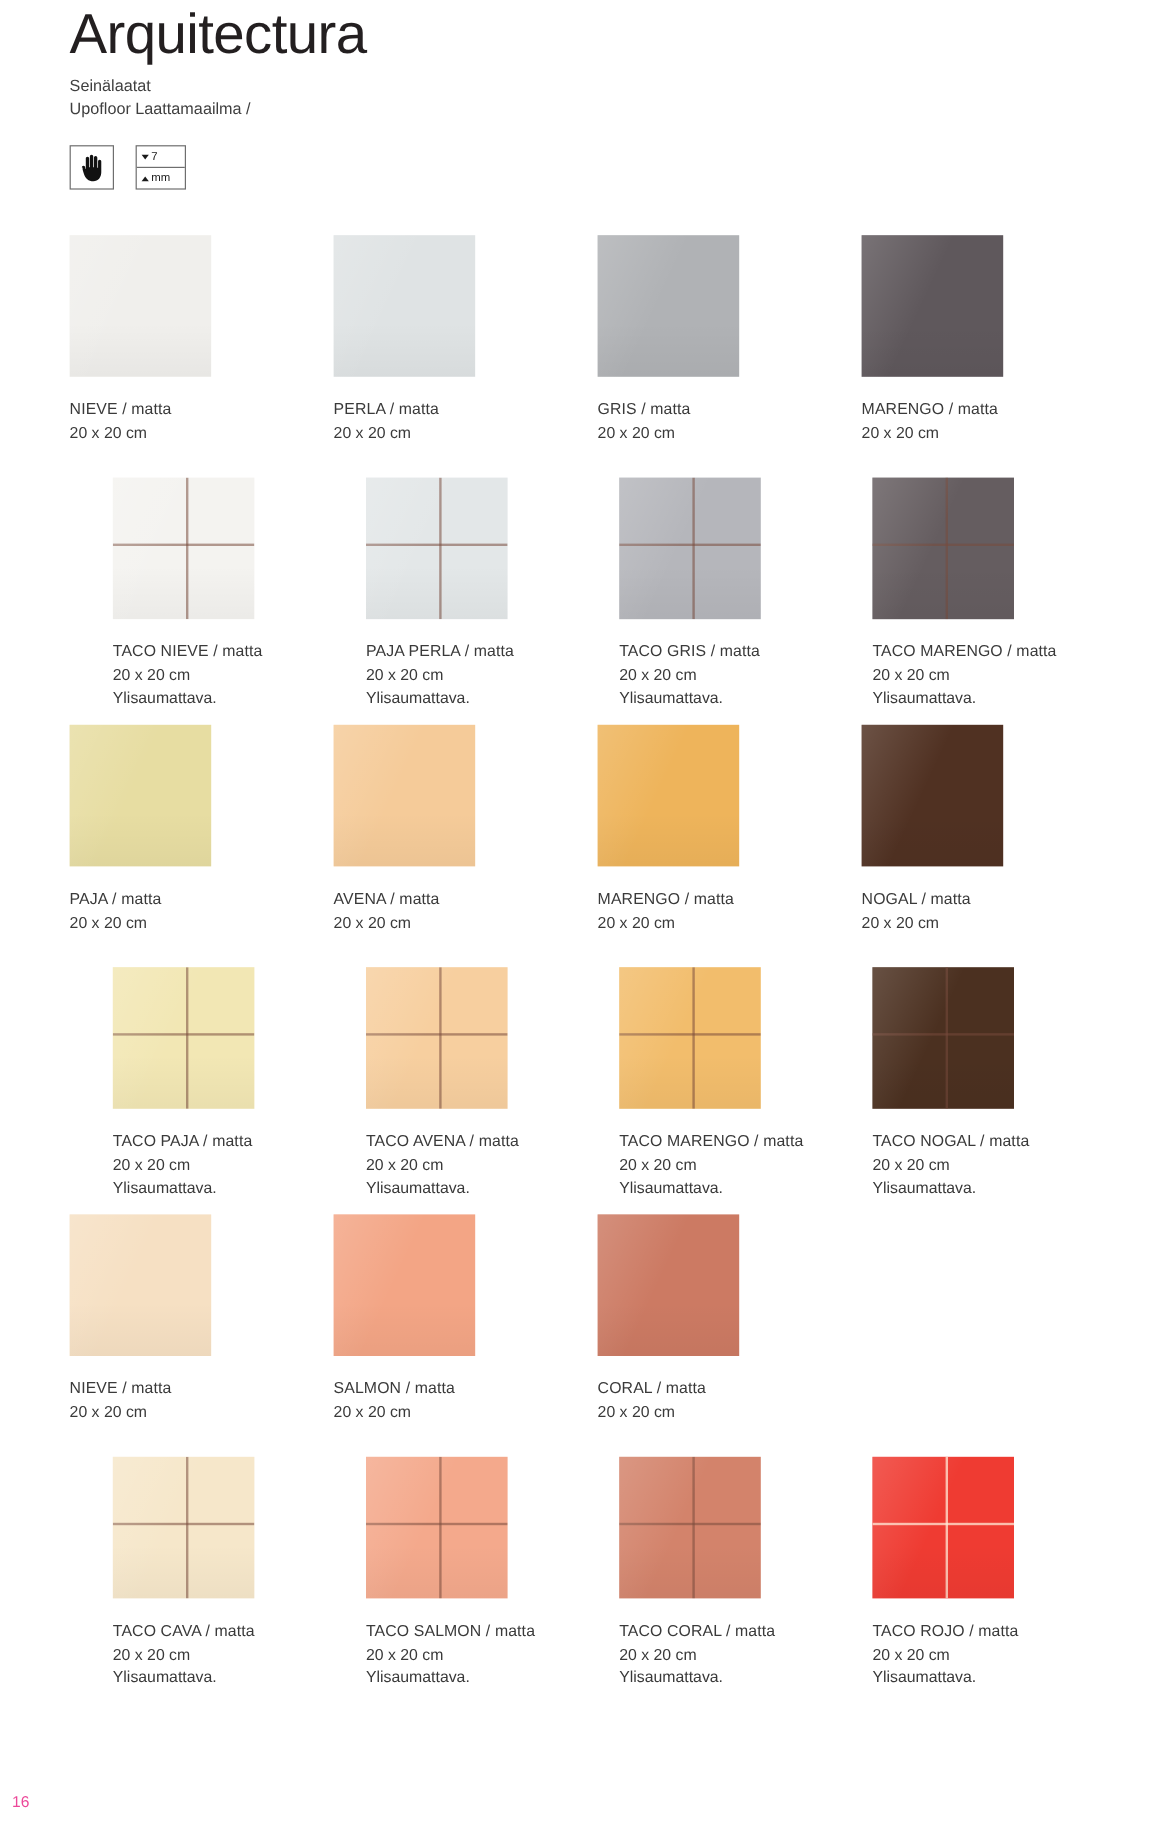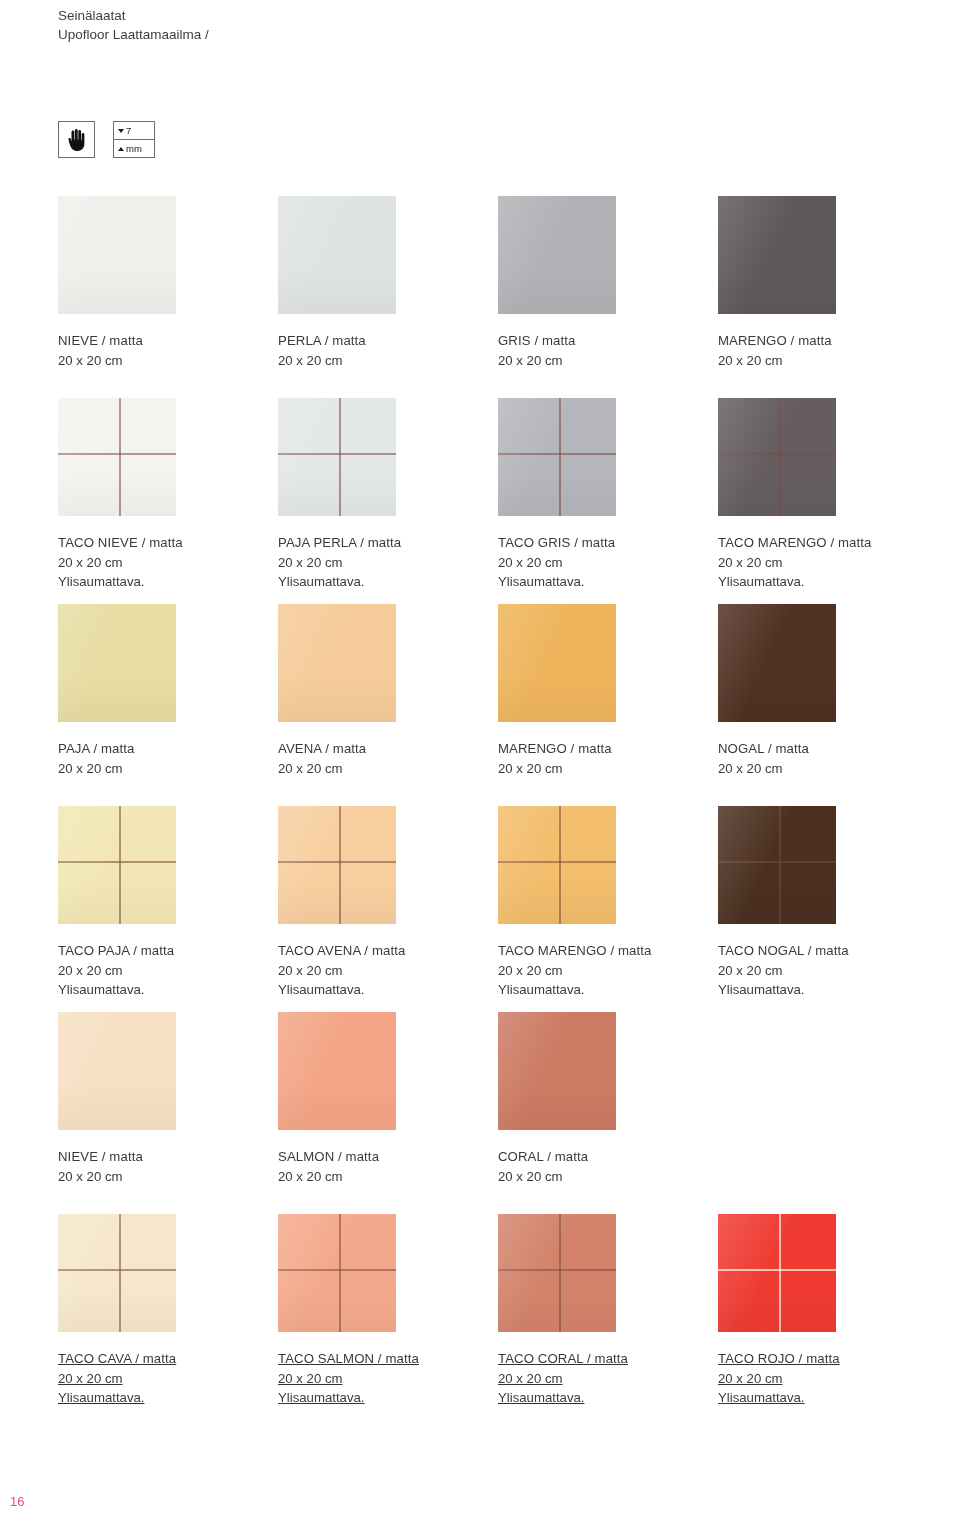--- a/index.html
+++ b/index.html
@@ -147,36 +147,37 @@
     margin-top: 17px;
     font-size: 13.2px;
     line-height: 19.5px;
     color: #3a3a3a;
     white-space: nowrap;
   }
   .caption .cap-name { letter-spacing: 0.1px; }
 
   
   .row-plain { height: 202px; }
-  .row-taco  { height: 206px; }
-  .row-taco.last { height: auto; text-decoration: underline; }
+  .row-taco  { height: 206px; margin-left: 36px; }
+  .row-taco.last { height: auto; }
 
   
   #page-number {
     position: absolute;
     left: 10px;
     bottom: 18px;
     font-size: 13px;
     color: #ec4899;
   }
 </style>
 </head>
 <body>
 
 <div id="header">
+  <h1 id="page-title">Arquitectura</h1>
   <div id="subtitle">
     <div>Seinälaatat</div>
     <div>Upofloor Laattamaailma /</div>
   </div>
 </div>
 
 <div id="spec-badges">
   <div class="badge-box" id="hand-badge">
     <svg width="23" height="24" viewBox="0 0 23 24" aria-hidden="true">
       <path fill="#111111" d="M3.2 11.6c0-.9.6-1.5 1.4-1.5.8 0 1.4.6 1.4 1.5v1.1h.5V4.1c0-.9.6-1.5 1.4-1.5.8 0 1.4.6 1.4 1.5v7.3h.6V2.5c0-.9.6-1.5 1.4-1.5.8 0 1.4.6 1.4 1.5v8.9h.6V3.6c0-.9.6-1.5 1.4-1.5.8 0 1.4.6 1.4 1.5v8.2h.6V6.6c0-.9.6-1.5 1.3-1.5.8 0 1.4.6 1.4 1.5v9c0 4.3-2.6 7.4-6.6 7.4-4.2 0-6.6-2.3-7.9-6.3-.4-1.2-.7-2.3-1-3.3-.1-.5-.1-1-.1-1.8z"></path>

